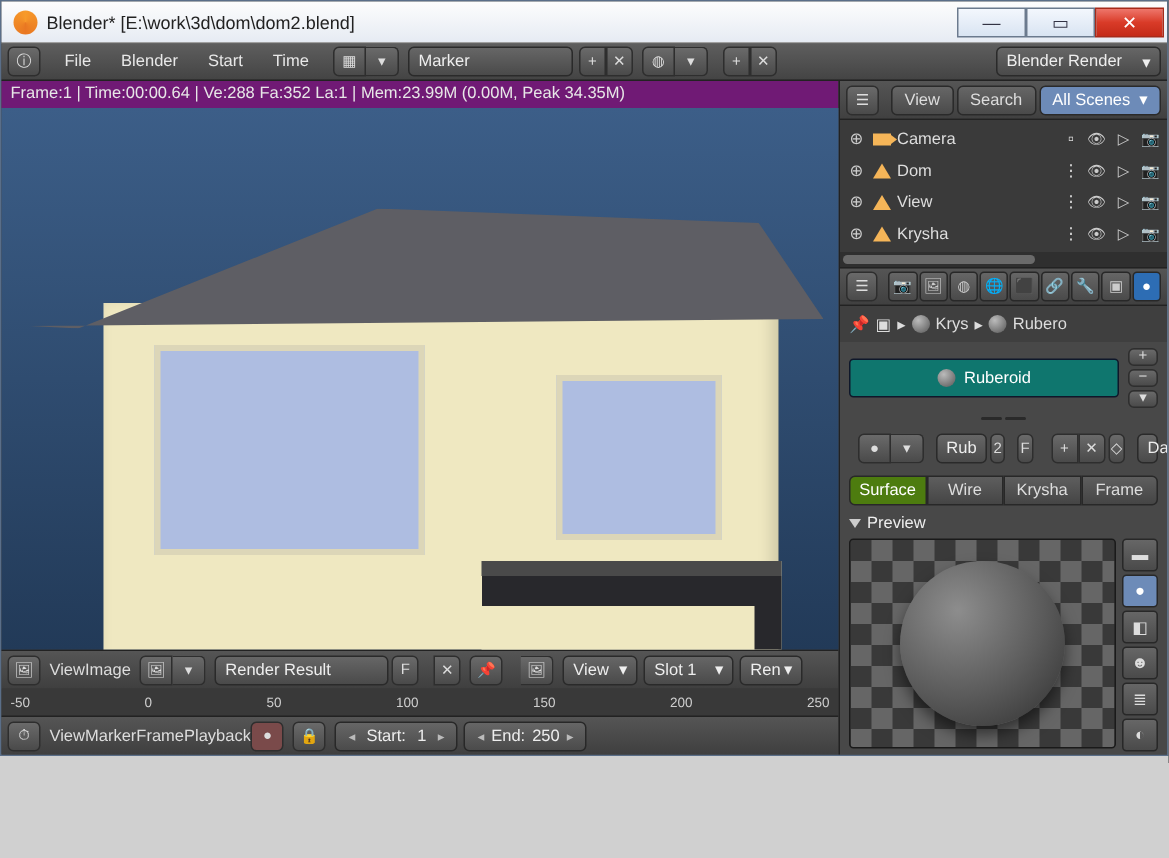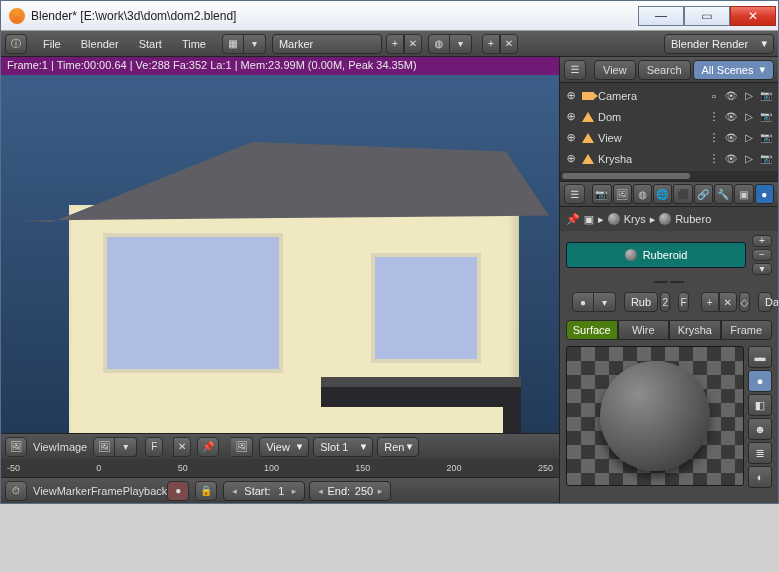--- a/index.html
+++ b/index.html
@@ -166,20 +166,23 @@
       </div>
 
       <div class="imgbar">
         <div class="mbtn">🖼</div>
         <div class="mitem">View</div>
         <div class="mitem">Image</div>
         <div class="splitbtns">
             <div class="mbtn">🖼</div>
             <div class="mbtn">▾</div>
           </div>
+        <div class="field" style="width:116px">
+            <span>Render Result</span>
+          </div>
         <div class="mbtn" style="margin-left:2px;width:18px">F</div>
         <div class="addx">
             <div class="mbtn">✕</div>
           </div>
         <div class="mbtn" style="margin-left:6px">📌</div>
         <div class="splitbtns">
             <div class="mbtn">🖼</div>
           </div>
         <div class="field" style="width:50px;justify-content:space-between">
             <span>View</span>
@@ -356,20 +359,24 @@
           </div>
       </div>
 
       <div class="shadertabs">
         <div class="tab active">Surface</div>
         <div class="tab">Wire</div>
         <div class="tab">Krysha</div>
         <div class="tab">Frame</div>
       </div>
 
+      <div class="panelhead">
+        <span class="tri2"></span>
+        <span>Preview</span>
+      </div>
       <div class="preview">
         <div class="pv">
           <div class="checker"></div>
           <div class="sphere"></div>
         </div>
         <div class="side">
           <div class="pbtn">▬</div>
           <div class="pbtn active">●</div>
           <div class="pbtn">◧</div>
           <div class="pbtn">☻</div>

